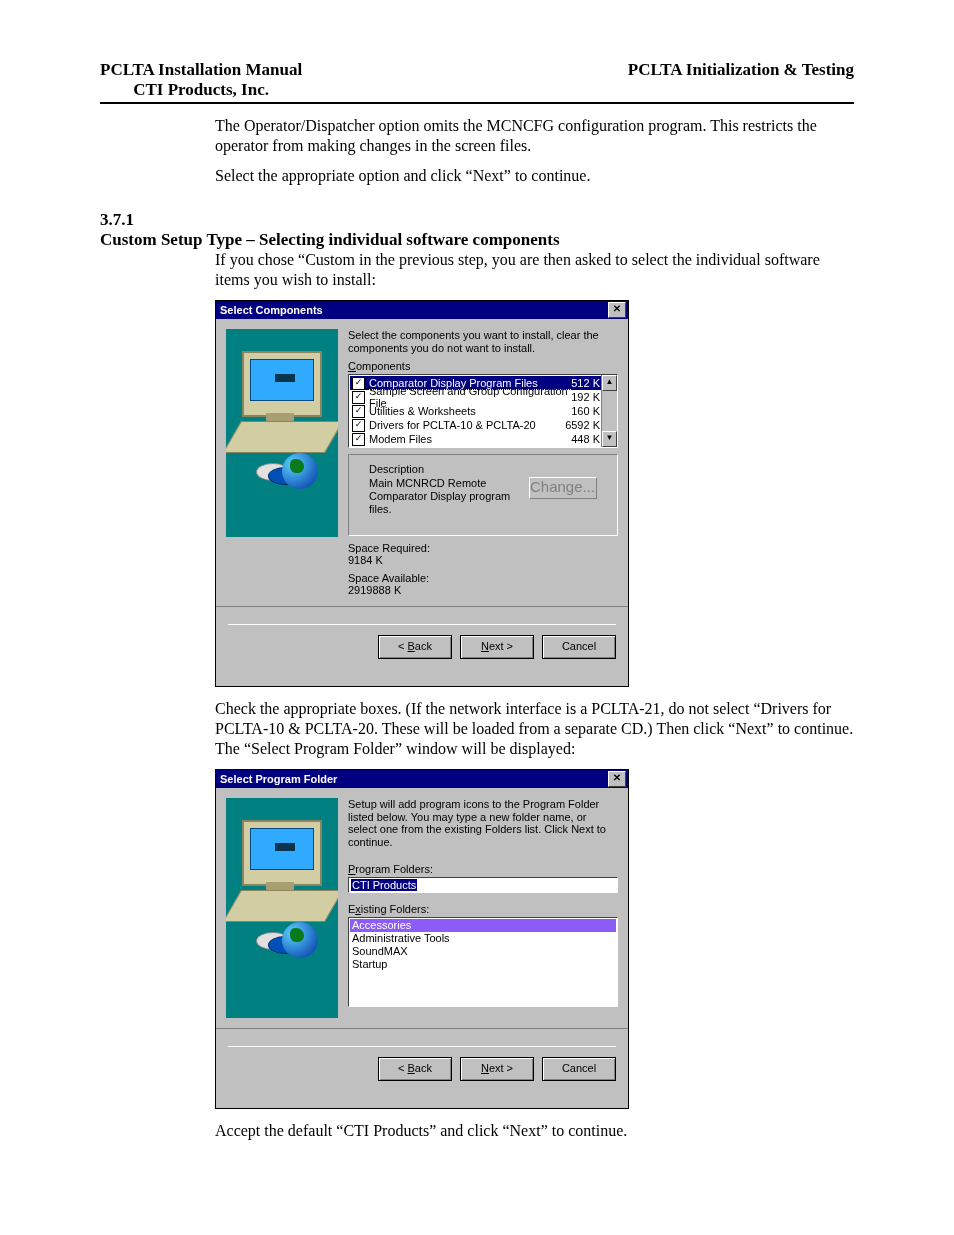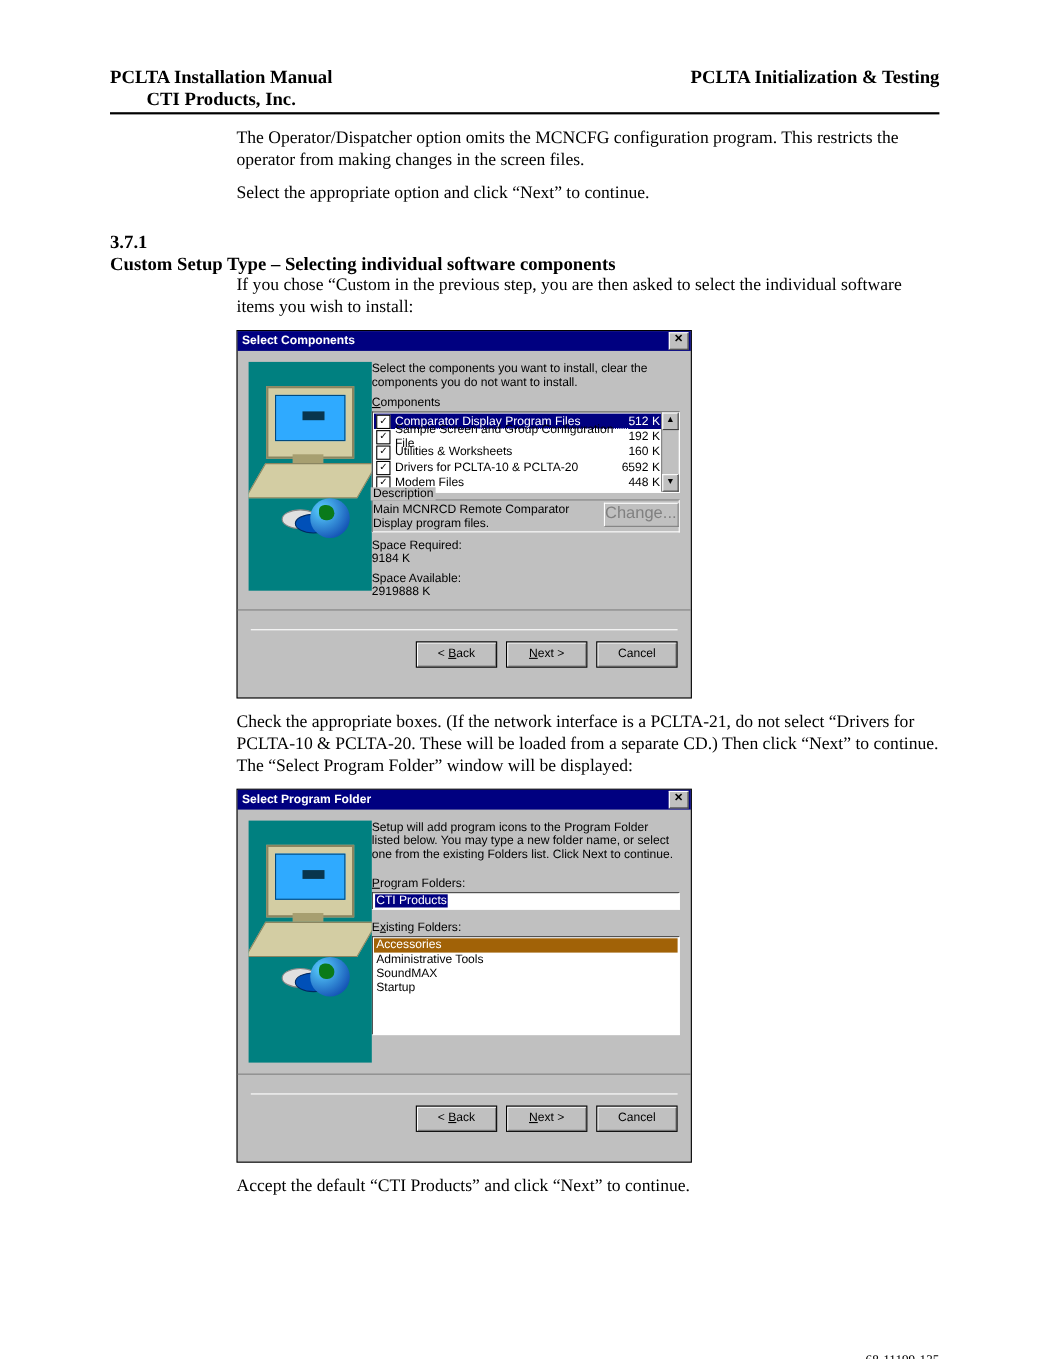--- a/index.html
+++ b/index.html
@@ -71,21 +71,21 @@
     background: #c0c0c0;
     border: 1px solid #fff;
     border-right-color:#404040;
     border-bottom-color:#404040;
     font-size:10px;
     font-weight:bold;
     text-align:center;
     line-height:12px;
     color:#000;
   }
-  .dlg-body { display:flex; padding:10px; }
+  .dlg-body { display:flex; padding:10px; gap:10px; }
   .dlg-graphic {
     width:112px;
     background:#008080;
     position:relative;
     overflow:hidden;
   }
   .monitor {
     position:absolute; left:16px; top:22px; width:76px; height:62px;
     background:#d3cda3;
     border:2px solid #8a8560;
@@ -154,21 +154,21 @@
   }
   .scroll-btn {
     height:14px; background:#c0c0c0;
     border:1px solid #fff;
     border-right-color:#404040; border-bottom-color:#404040;
     font-size:8px; text-align:center; line-height:12px;
   }
   .desc-box {
     border:1px solid #808080;
     border-right-color:#fff; border-bottom-color:#fff;
-    margin-top:6px; padding:0;
+    margin-top:6px; padding:20px;
     position:relative;
   }
   .desc-title {
     position:relative; top:-12px; left:-2px; background:#c0c0c0;
     display:inline-block; padding:0 2px; font-size:11px;
   }
   .desc-row { display:flex; gap:6px; margin-top:-10px; }
   .desc-text { flex:1; line-height:1.15; }
   .change-btn {
     width:66px; height:20px;
@@ -206,21 +206,21 @@
   .text-input .sel-span { background:#000080; color:#fff; padding:0 1px;}
   .list-box {
     width:100%; background:#fff;
     border:1px solid #808080;
     border-top-color:#404040; border-left-color:#404040;
     border-right-color:#fff; border-bottom-color:#fff;
     height:90px; padding:1px; box-sizing:border-box;
     font-size:11px;
   }
   .list-item { padding:0 2px; height:13px; }
-  .list-item.sel { background:#a16207; color:#fff; }
+  .list-item.sel { background:#8b5cf6; color:#fff; }
   .footer {
     margin-top: 140px;
     display:flex; justify-content:space-between;
     font-size:14px;
   }
   .footer-right { font-size:12px; }
   .page-num { text-align:center; margin-top:4px; font-size:16px; }
 </style>
 </head>
 <body>

